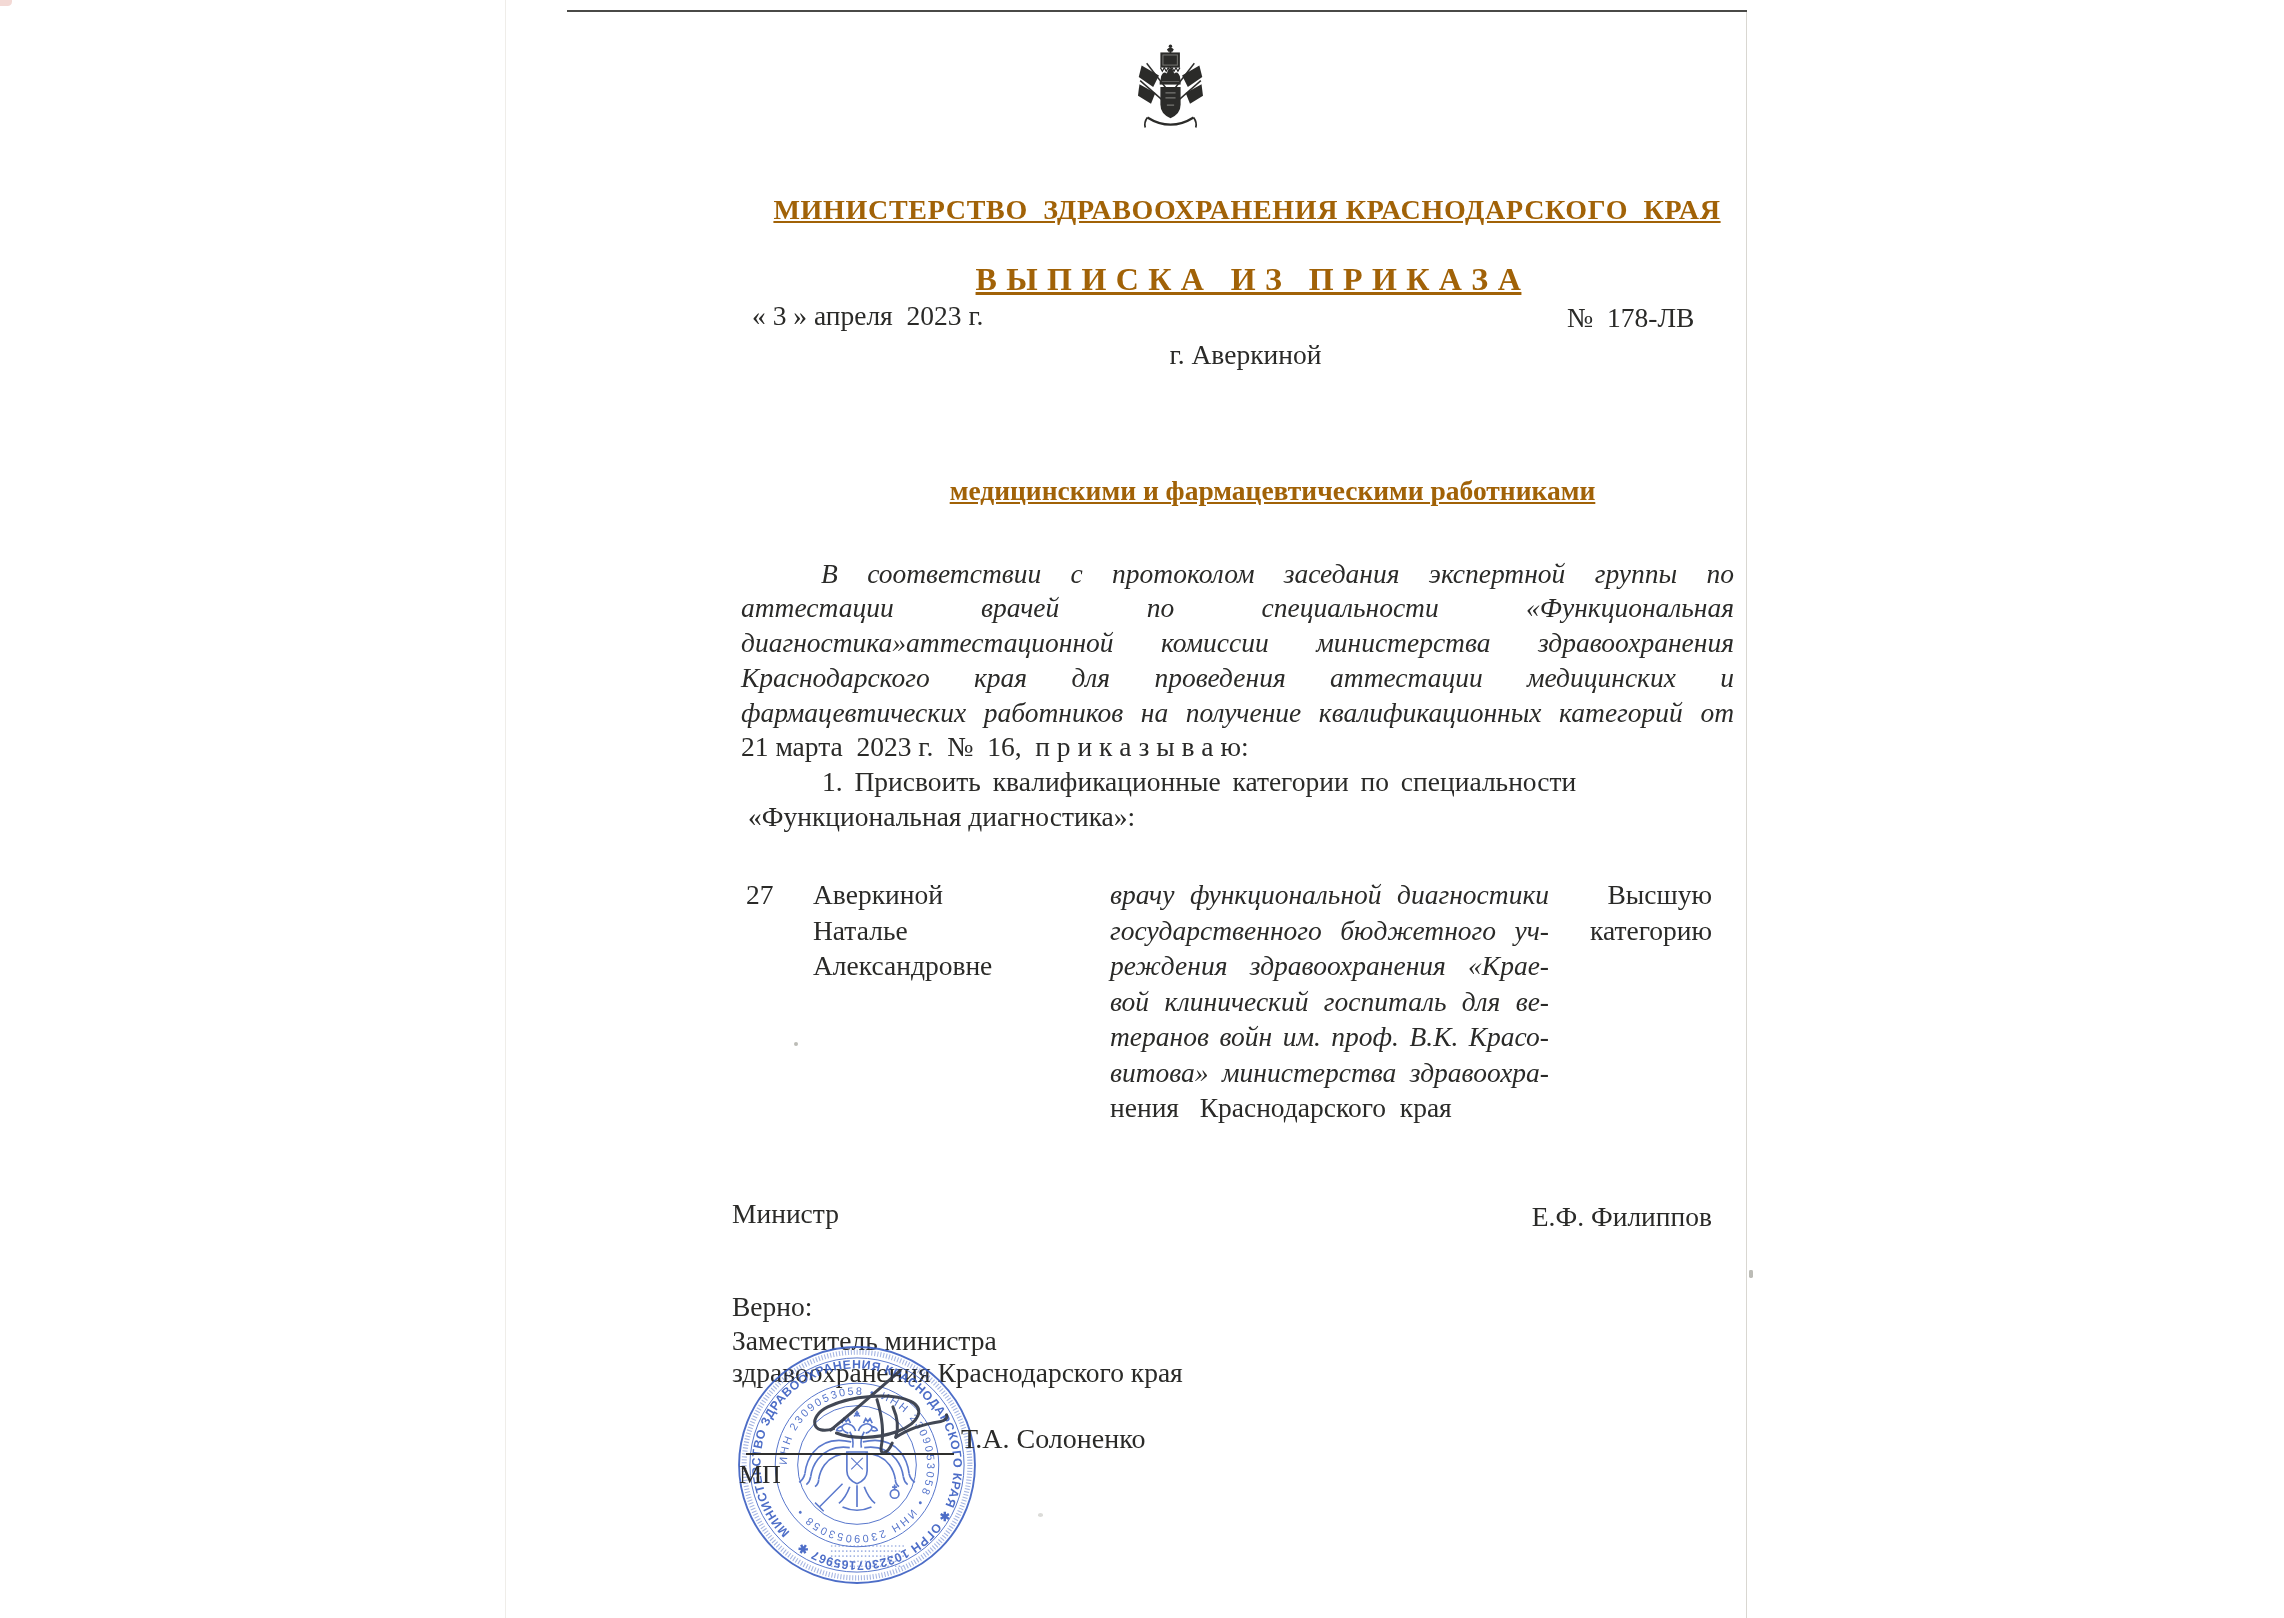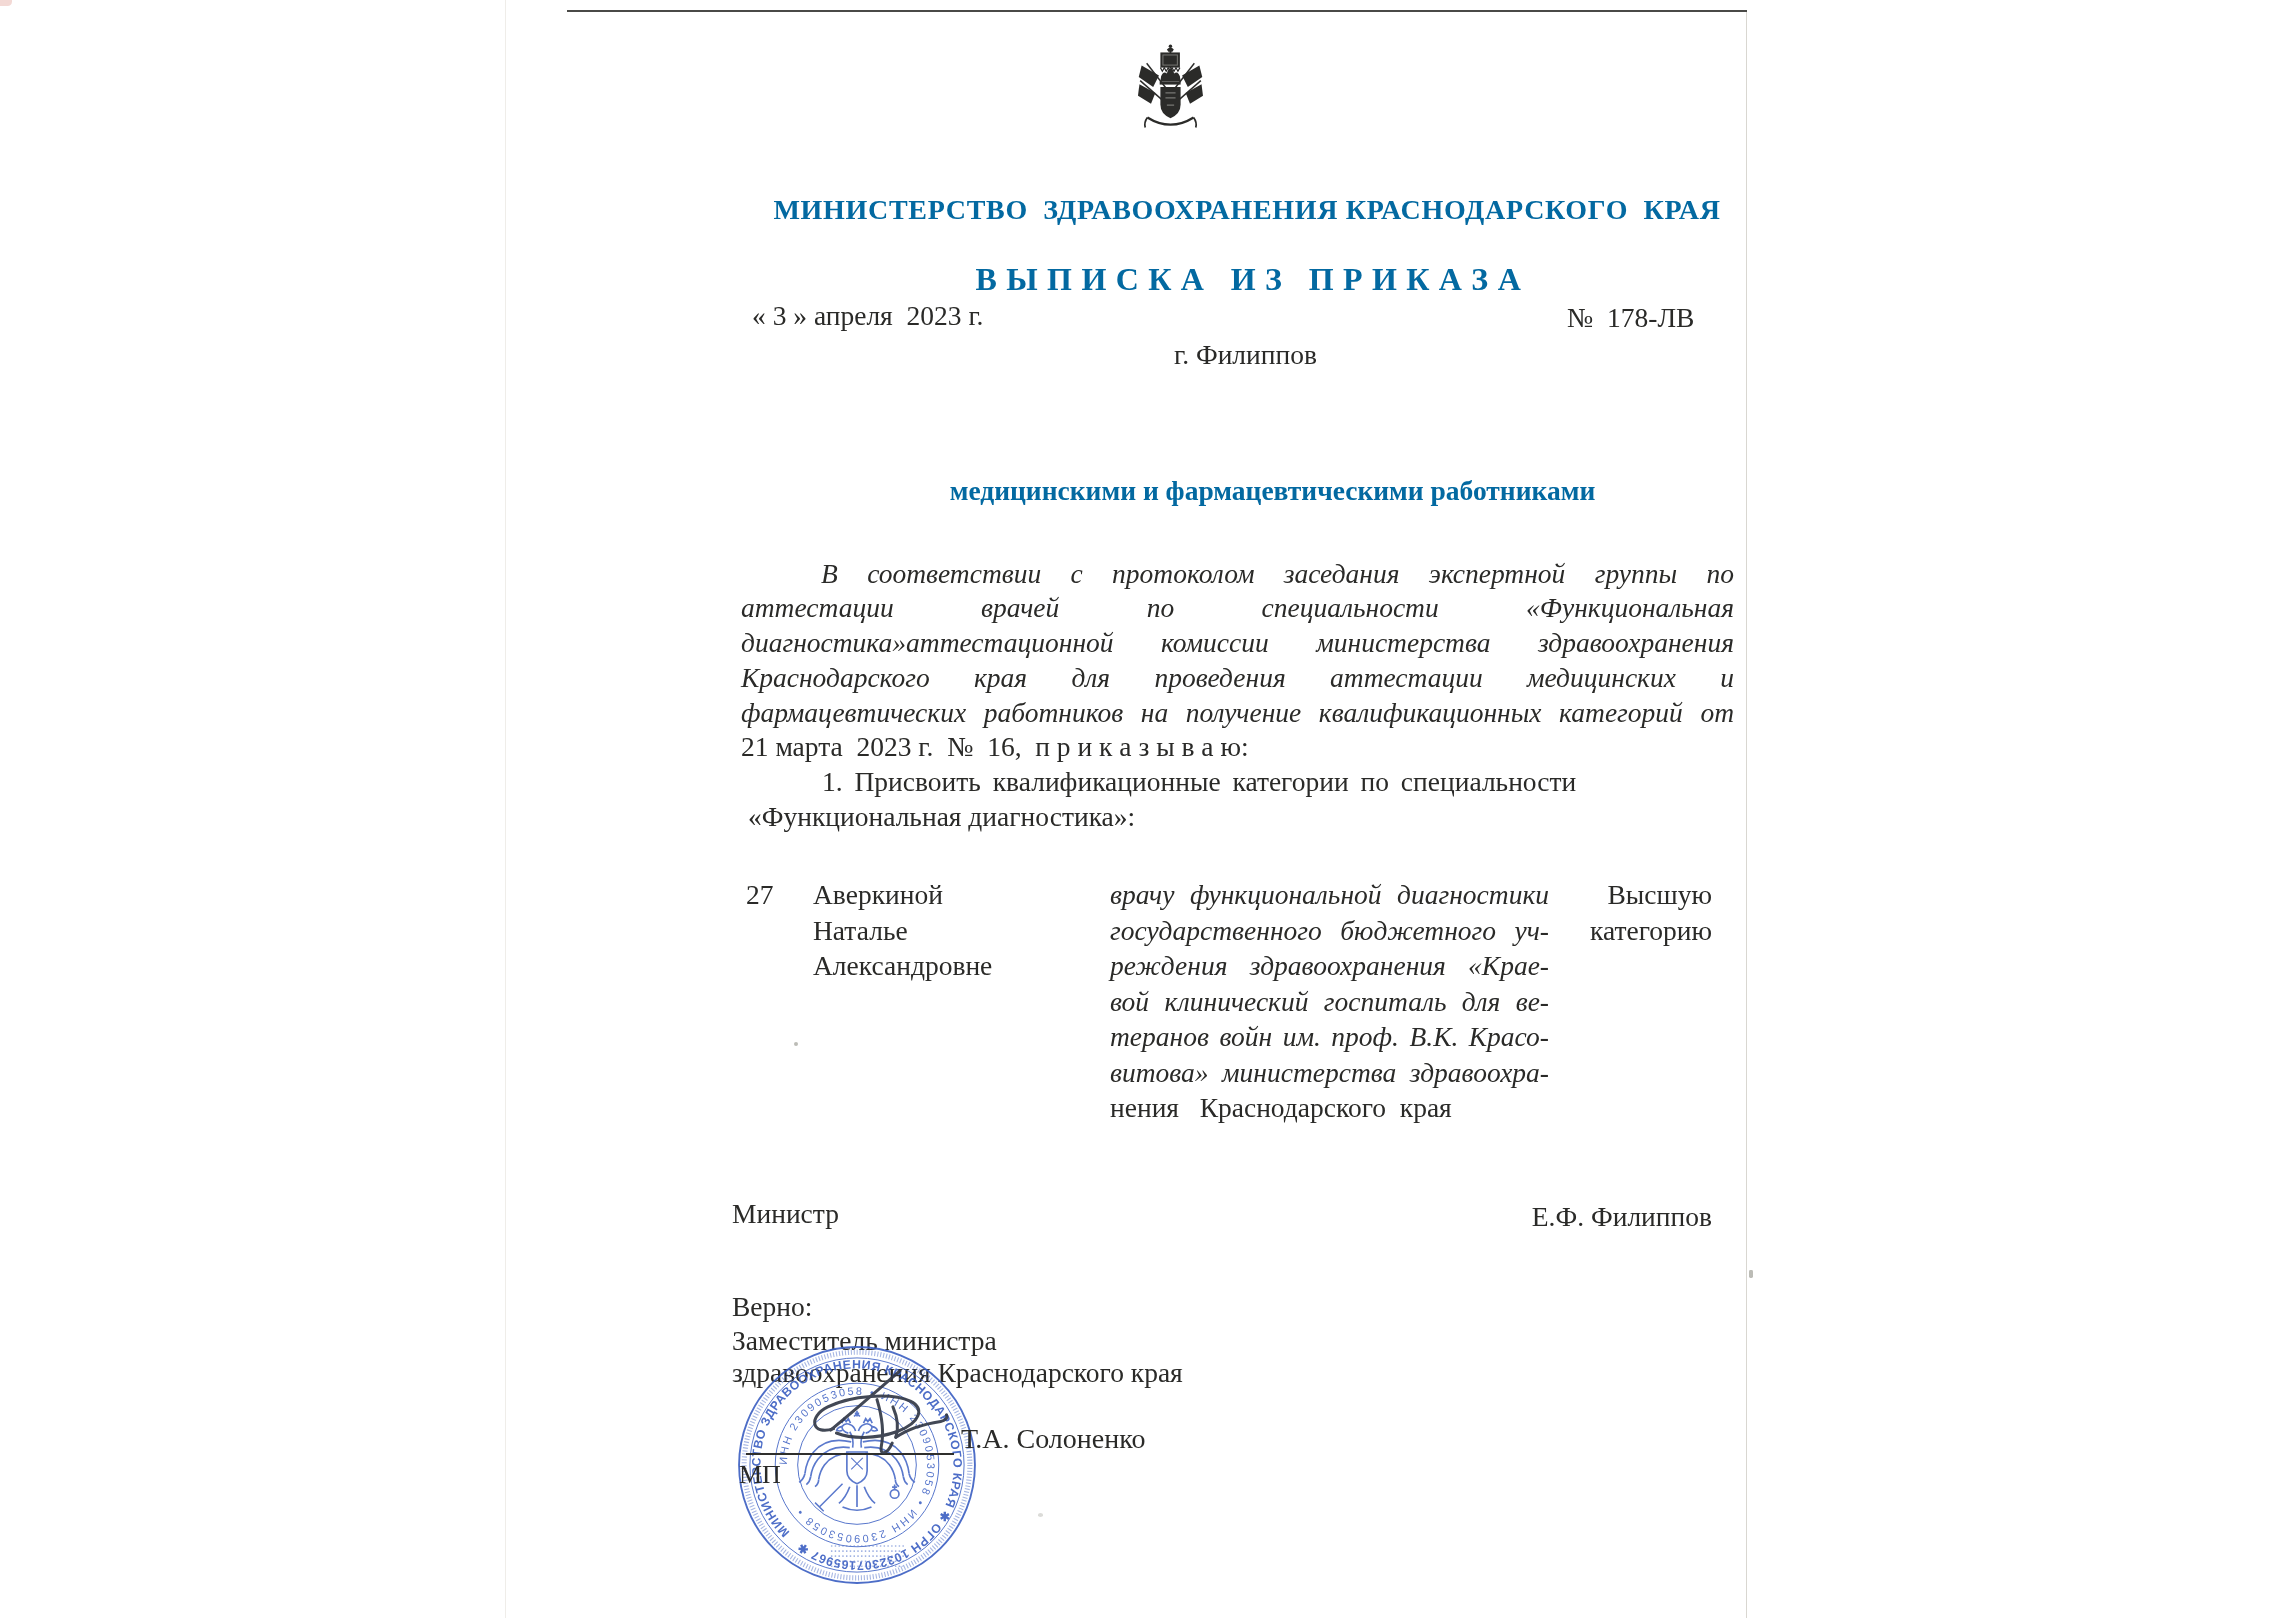--- a/index.html
+++ b/index.html
@@ -1,21 +1,21 @@
 <!DOCTYPE html>
 <html style="font-size:11.6px"><head>
 <meta charset="utf-8">
 <style>
   html,body{margin:0;padding:0;background:#ffffff;}
   .canvas{position:relative;width:2284px;height:1618px;background:#ffffff;overflow:hidden;
           font-family:"Liberation Serif","DejaVu Serif",serif;color:#2a2a28;}
   .abs{position:absolute;}
   .t{font-size:27.5px;line-height:1.22;white-space:nowrap;}
   .pre{white-space:pre;}
-  .b{font-weight:bold;color:#0369a1;}
+  .b{font-weight:bold;color:#a16207;text-decoration:underline;}
   .ctr{text-align:center;}
   .just{white-space:normal;text-align:justify;text-align-last:justify;font-style:italic;}
   .edge-top{position:absolute;left:567px;top:10px;width:1180px;height:2.2px;background:#4a4a47;}
   .edge-right{position:absolute;left:1746px;top:10px;width:1.4px;height:1608px;background:#d9d7d1;}
   .edge-left{position:absolute;left:505px;top:0;width:1.4px;height:1618px;background:#efede9;}
   .speck{position:absolute;background:#98988f;border-radius:50%;opacity:.65;}
   .smudge{position:absolute;left:0;top:0;width:11.6px;height:5.8px;background:#e9b9b2;opacity:.55;border-radius:0 0 4.3px 0;}
   .rule{position:absolute;background:#2f2f2d;}
 </style>
 </head>
@@ -65,21 +65,21 @@
 
       <path d="M13,103 Q45,123 77,103" fill="none" stroke-width="3.2"></path>
       <path d="M13,103 q-5,7 -3,14 M77,103 q5,7 3,14" fill="none" stroke-width="2.4"></path>
     </g>
   </svg>
 
   <div class="abs t b pre ctr" style="left:740px;top:193px;width:1014px;font-size:28px;letter-spacing:0.7px;">МИНИСТЕРСТВО  ЗДРАВООХРАНЕНИЯ КРАСНОДАРСКОГО  КРАЯ</div>
   <div class="abs t b pre ctr" style="left:740px;top:260px;width:1017px;font-size:32px;letter-spacing:0.7px;">В Ы П И С К А   И З   П Р И К А З А</div>
   <div class="abs t pre" style="left:752px;top:299px;">« 3 » апреля  2023 г.</div>
   <div class="abs t pre" style="left:1567px;top:301px;">№  178-ЛВ</div>
-  <div class="abs t ctr" style="left:1028px;top:338px;width:435px;">г. Филиппов</div>
+  <div class="abs t ctr" style="left:1028px;top:338px;width:435px;">г. Аверкиной</div>
 
   <div class="abs t b ctr" style="left:837px;top:474px;width:871px;">медицинскими и фармацевтическими работниками</div>
 
   <div class="abs t just" style="left:741px;top:557px;width:993px;text-indent:80px;">В соответствии с протоколом заседания экспертной группы по</div>
   <div class="abs t just" style="left:741px;top:591px;width:993px;">аттестации врачей по специальности «Функциональная</div>
   <div class="abs t just" style="left:741px;top:626px;width:993px;">диагностика»аттестационной комиссии министерства здравоохранения</div>
   <div class="abs t just" style="left:741px;top:661px;width:993px;">Краснодарского края для проведения аттестации медицинских и</div>
   <div class="abs t just" style="left:741px;top:696px;width:993px;">фармацевтических работников на получение квалификационных категорий от</div>
   <div class="abs t pre" style="left:741px;top:730px;">21 марта  2023 г.  №  16,  п р и к а з ы в а ю:</div>
   <div class="abs t" style="left:741px;top:765px;width:993px;text-indent:81px;word-spacing:5px;">1. Присвоить квалификационные категории по специальности</div>

